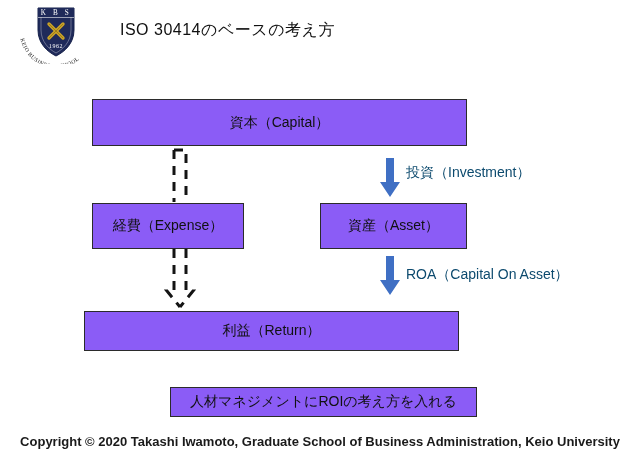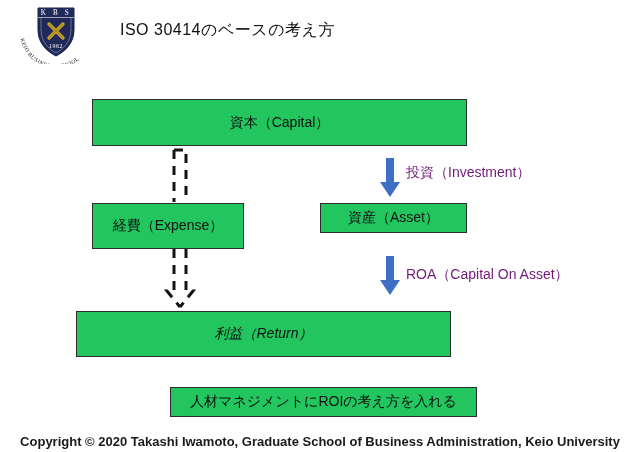--- a/index.html
+++ b/index.html
@@ -42,21 +42,21 @@
     color: #101010;
     letter-spacing: 0.5px;
     white-space: nowrap;
   }
 
   
   .box {
     position: absolute;
     box-sizing: border-box;
     border: 1.4px solid #2b2b2b;
-    background: #22c55e;
+    background: #8b5cf6;
     display: flex;
     align-items: center;
     justify-content: center;
     color: #111111;
     font-size: 14px;
   }
 
   #box-capital {
     left: 92px;
     top: 99px;
@@ -66,28 +66,27 @@
   #box-expense {
     left: 92px;
     top: 203px;
     width: 152px;
     height: 46px;
   }
   #box-asset {
     left: 320px;
     top: 203px;
     width: 147px;
-    height: 30px;
+    height: 46px;
   }
   #box-return {
-    left: 76px;
+    left: 84px;
     top: 311px;
     width: 375px;
-    height: 46px;
-    font-style: italic;
+    height: 40px;
   }
   #box-callout {
     left: 170px;
     top: 387px;
     width: 307px;
     height: 30px;
     font-weight: normal;
     font-size: 14px;
     border-width: 1.6px;
   }
@@ -97,21 +96,21 @@
     position: absolute;
     width: 22px;
     height: 40px;
   }
   #arrow-investment { left: 379px; top: 158px; }
   #arrow-roa        { left: 379px; top: 256px; }
 
   
   .red-label {
     position: absolute;
-    color: #701a75;
+    color: #0c4a6e;
     font-size: 14px;
     white-space: nowrap;
   }
   #label-investment { left: 406px; top: 164px; }
   #label-roa        { left: 406px; top: 266px; }
 
   
   .dashed-arrow {
     position: absolute;
   }

